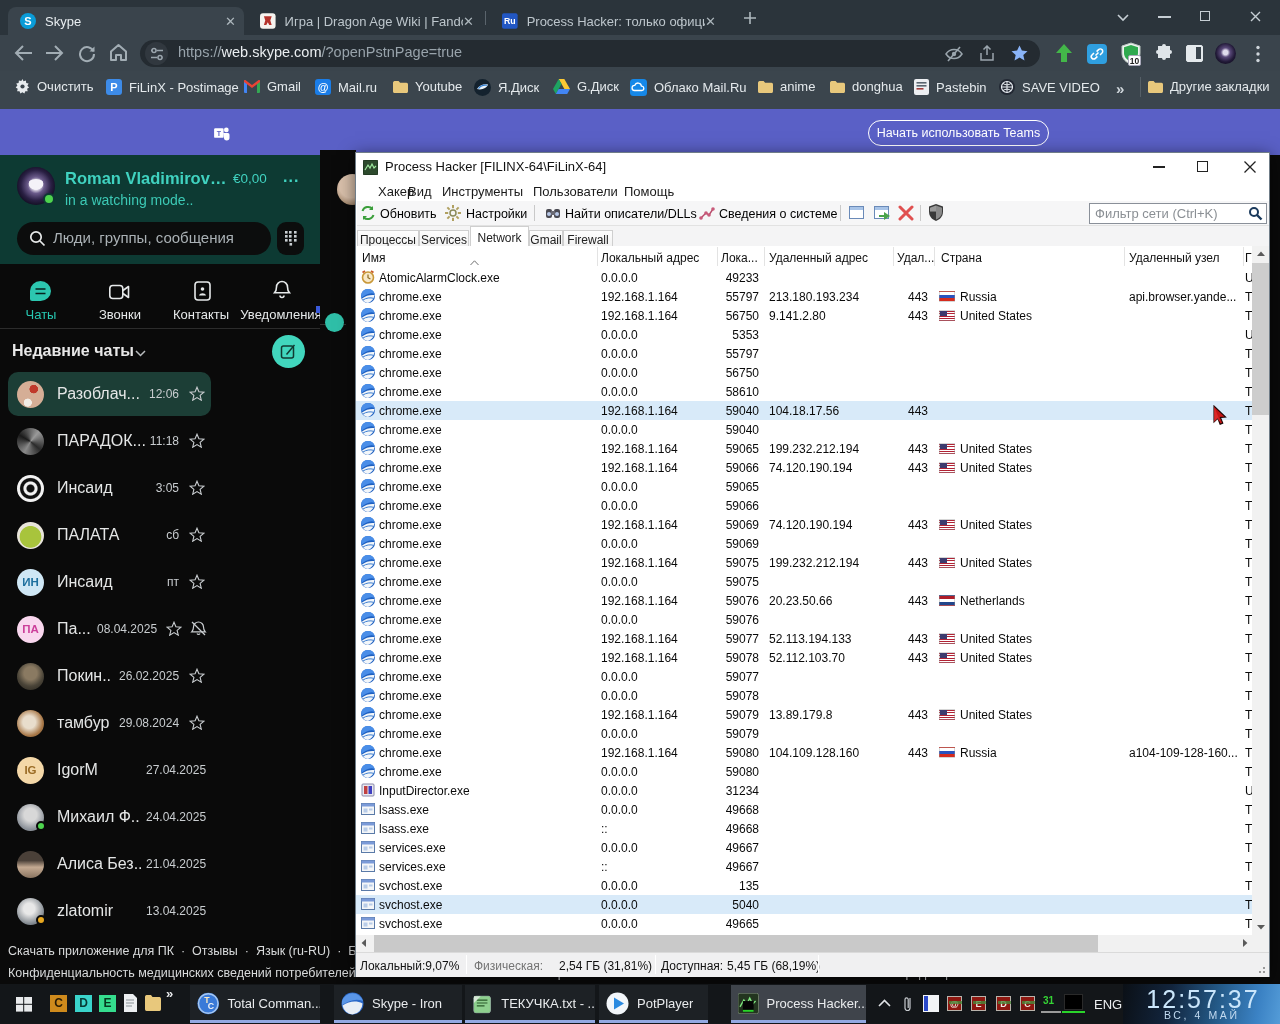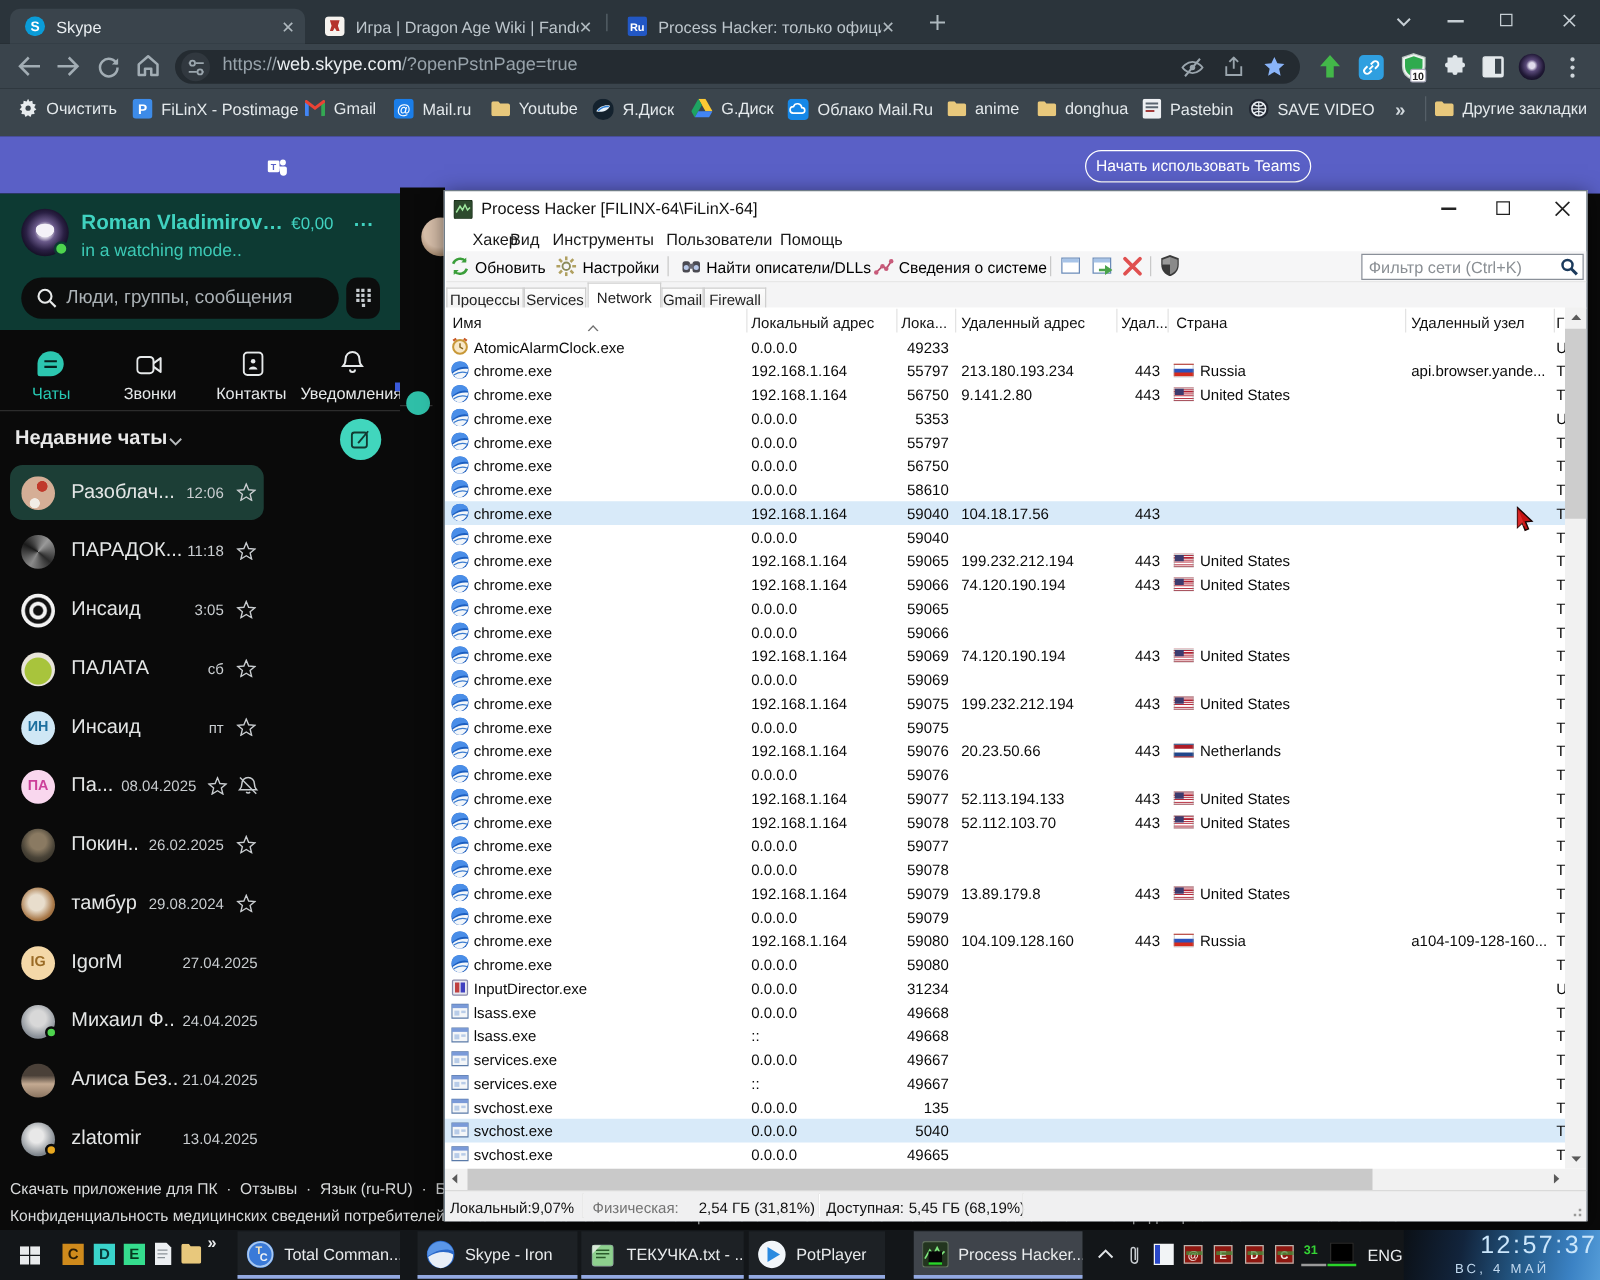--- a/index.html
+++ b/index.html
@@ -989,18 +989,18 @@
     <div class="trayico redico" style="left:947px;z-index:40">@<div style="position:absolute;left:1px;top:4px;width:13px;height:3px;background:#4a8a3a;opacity:.8"></div></div>
     <div class="trayico redico" style="left:971px;z-index:40">E<div style="position:absolute;left:1px;top:4px;width:13px;height:3px;background:#4a8a3a;opacity:.8"></div></div>
     <div class="trayico redico" style="left:996px;z-index:40">D<div style="position:absolute;left:1px;top:4px;width:13px;height:3px;background:#4a8a3a;opacity:.8"></div></div>
     <div class="trayico redico" style="left:1020px;z-index:40">C<div style="position:absolute;left:1px;top:4px;width:13px;height:3px;background:#4a8a3a;opacity:.8"></div></div>
     <div class="abs" style="left:1043px;top:995px;color:#35d435;font-size:10px;font-weight:700;z-index:40">31</div>
     <div class="abs" style="left:1041px;top:1011px;width:20px;height:2px;background:#9a9a9a;z-index:40"></div>
     <div class="abs" style="left:1064px;top:994px;width:19px;height:16px;background:#000;border:1px solid #2a2a2a;z-index:40"></div>
     <div class="abs" style="left:1062px;top:1011px;width:23px;height:2px;background:#2ad42a;z-index:40"></div>
     <div class="abs" style="left:1094px;top:997px;color:#eceef0;font-size:13px;z-index:40">ENG</div>
     <div class="abs" style="left:1123px;top:984px;width:157px;height:40px;z-index:40;background:linear-gradient(100deg,#0b1016 0%,#12243c 30%,#245a88 60%,#3b82c4 85%,#549cd8 100%)"></div>
-    <div class="abs" style="left:1128px;top:985px;width:150px;font-size:20px;letter-spacing:2px;color:#cbe6fb;z-index:41;text-align:right">12:57:37</div>
+    <div class="abs" style="left:1128px;top:985px;width:150px;font-size:25px;letter-spacing:2px;color:#cbe6fb;z-index:41;text-align:center">12:57:37</div>
     <div class="abs" style="left:1164px;top:1009px;font-size:10.5px;letter-spacing:2.6px;color:#c2daf0;z-index:41">ВС, 4 МАЙ</div>
     <svg class="abs" style="left:1213px;top:405px;z-index:60" width="14" height="21" viewBox="0 0 14 21">
       <path d="M1 1v16l3.8-3.6 2.3 5.8 2.7-1.1-2.4-5.7 5.2-.4z" fill="#c41414" stroke="#1a0505" stroke-width="1.1"></path>
       <path d="M1 1v16l3.8-3.6 1 2.5L7 16z" fill="#e83030" opacity="0.7"></path>
     </svg>
   </div>
 </body></html>

